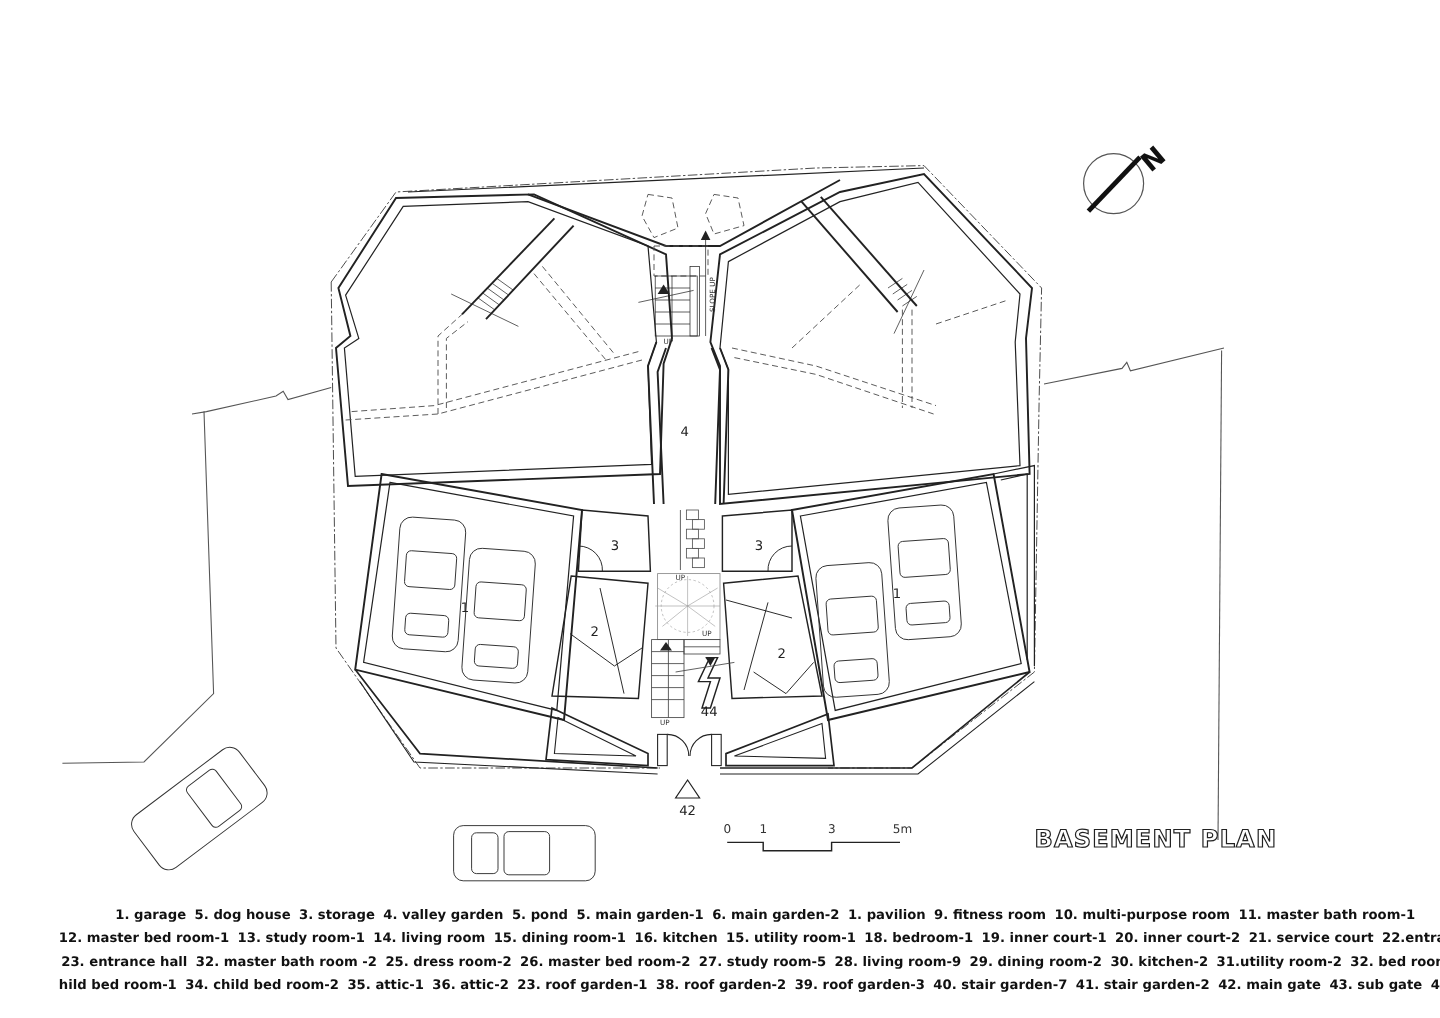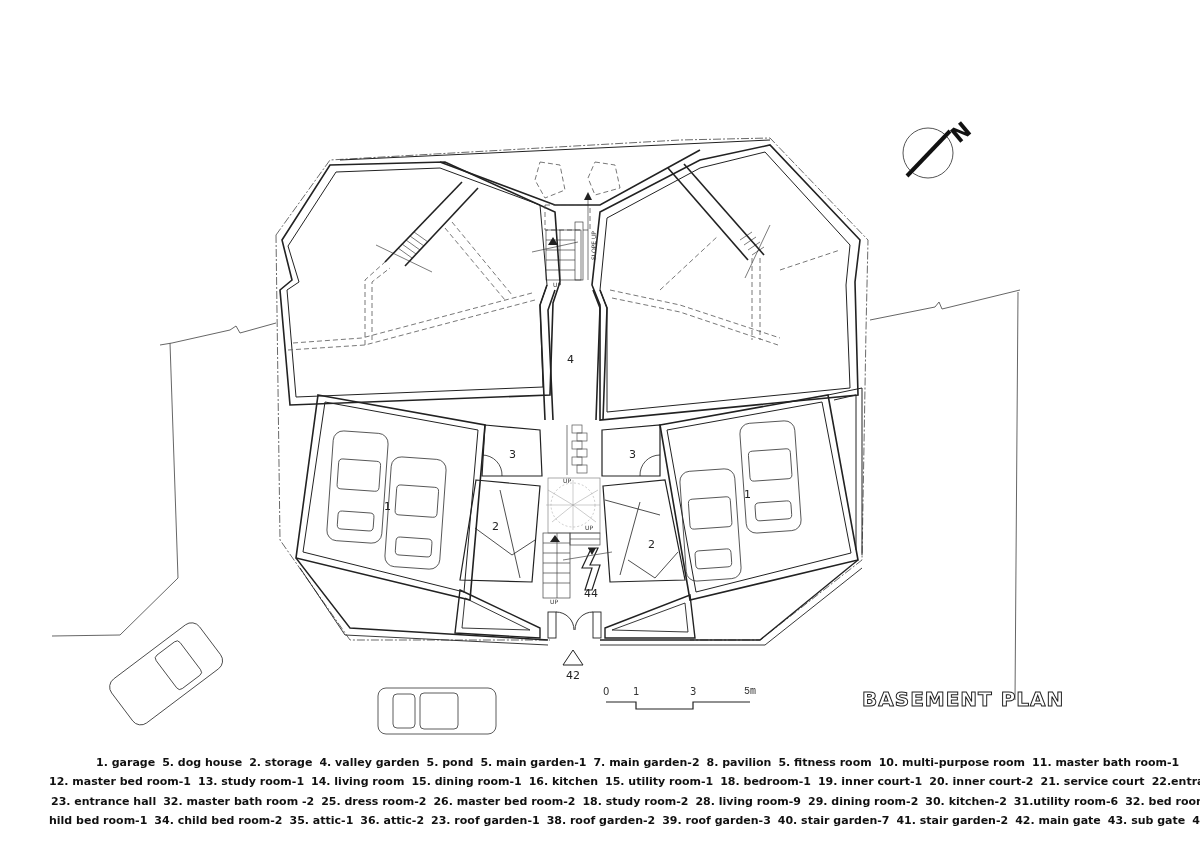--- a/index.html
+++ b/index.html
@@ -243,30 +243,30 @@
   <text class="tiny" x="563" y="483">UP</text>
   <text class="tiny" x="550" y="604">UP</text>
   <text class="tiny" x="585" y="530">UP</text>
   <text class="tiny" x="553" y="287">UP</text>
   <text class="tiny" x="596" y="260" transform="rotate(-90 596 260)">SLOPE UP</text>
 </svg>
 
 <div class="scale-num" style="left:603px;top:686px;">0</div>
 <div class="scale-num" style="left:633px;top:686px;">1</div>
 <div class="scale-num" style="left:690px;top:686px;">3</div>
-<div class="scale-num" style="left:744px;top:686px;font-family:Liberation Mono, monospace;">5m</div>
+<div class="scale-num" style="left:744px;top:686px;">5m</div>
 
 <div class="title">BASEMENT PLAN</div>
 
 <div>
   <div class="legend-line" style="top:756px;left:96px;">
-    <span>1. garage</span><span>5. dog house</span><span>2. storage</span><span>4. valley garden</span><span>5. pond</span><span>5. main garden-1</span><span>7. main garden-2</span><span>8. pavilion</span><span>5. fitness room</span><span>10. multi-purpose room</span><span>11. master bath room-1</span>
+    <span>1. garage</span><span>5. dog house</span><span>3. storage</span><span>4. valley garden</span><span>5. pond</span><span>5. main garden-1</span><span>6. main garden-2</span><span>1. pavilion</span><span>9. fitness room</span><span>10. multi-purpose room</span><span>11. master bath room-1</span>
   </div>
   <div class="legend-line" style="top:775px;left:49px;">
     <span>12. master bed room-1</span><span>13. study room-1</span><span>14. living room</span><span>15. dining room-1</span><span>16. kitchen</span><span>15. utility room-1</span><span>18. bedroom-1</span><span>19. inner court-1</span><span>20. inner court-2</span><span>21. service court</span><span>22.entrance</span>
   </div>
   <div class="legend-line" style="top:795px;left:51px;">
-    <span>23. entrance hall</span><span>32. master bath room -2</span><span>25. dress room-2</span><span>26. master bed room-2</span><span>18. study room-2</span><span>28. living room-9</span><span>29. dining room-2</span><span>30. kitchen-2</span><span>31.utility room-6</span><span>32. bed room-2</span>
+    <span>23. entrance hall</span><span>32. master bath room -2</span><span>25. dress room-2</span><span>26. master bed room-2</span><span>27. study room-5</span><span>28. living room-9</span><span>29. dining room-2</span><span>30. kitchen-2</span><span>31.utility room-2</span><span>32. bed room-2</span>
   </div>
   <div class="legend-line" style="top:814px;left:49px;">
     <span>hild bed room-1</span><span>34. child bed room-2</span><span>35. attic-1</span><span>36. attic-2</span><span>23. roof garden-1</span><span>38. roof garden-2</span><span>39. roof garden-3</span><span>40. stair garden-7</span><span>41. stair garden-2</span><span>42. main gate</span><span>43. sub gate</span><span>44. s</span>
   </div>
 </div>
 
 </body></html>

